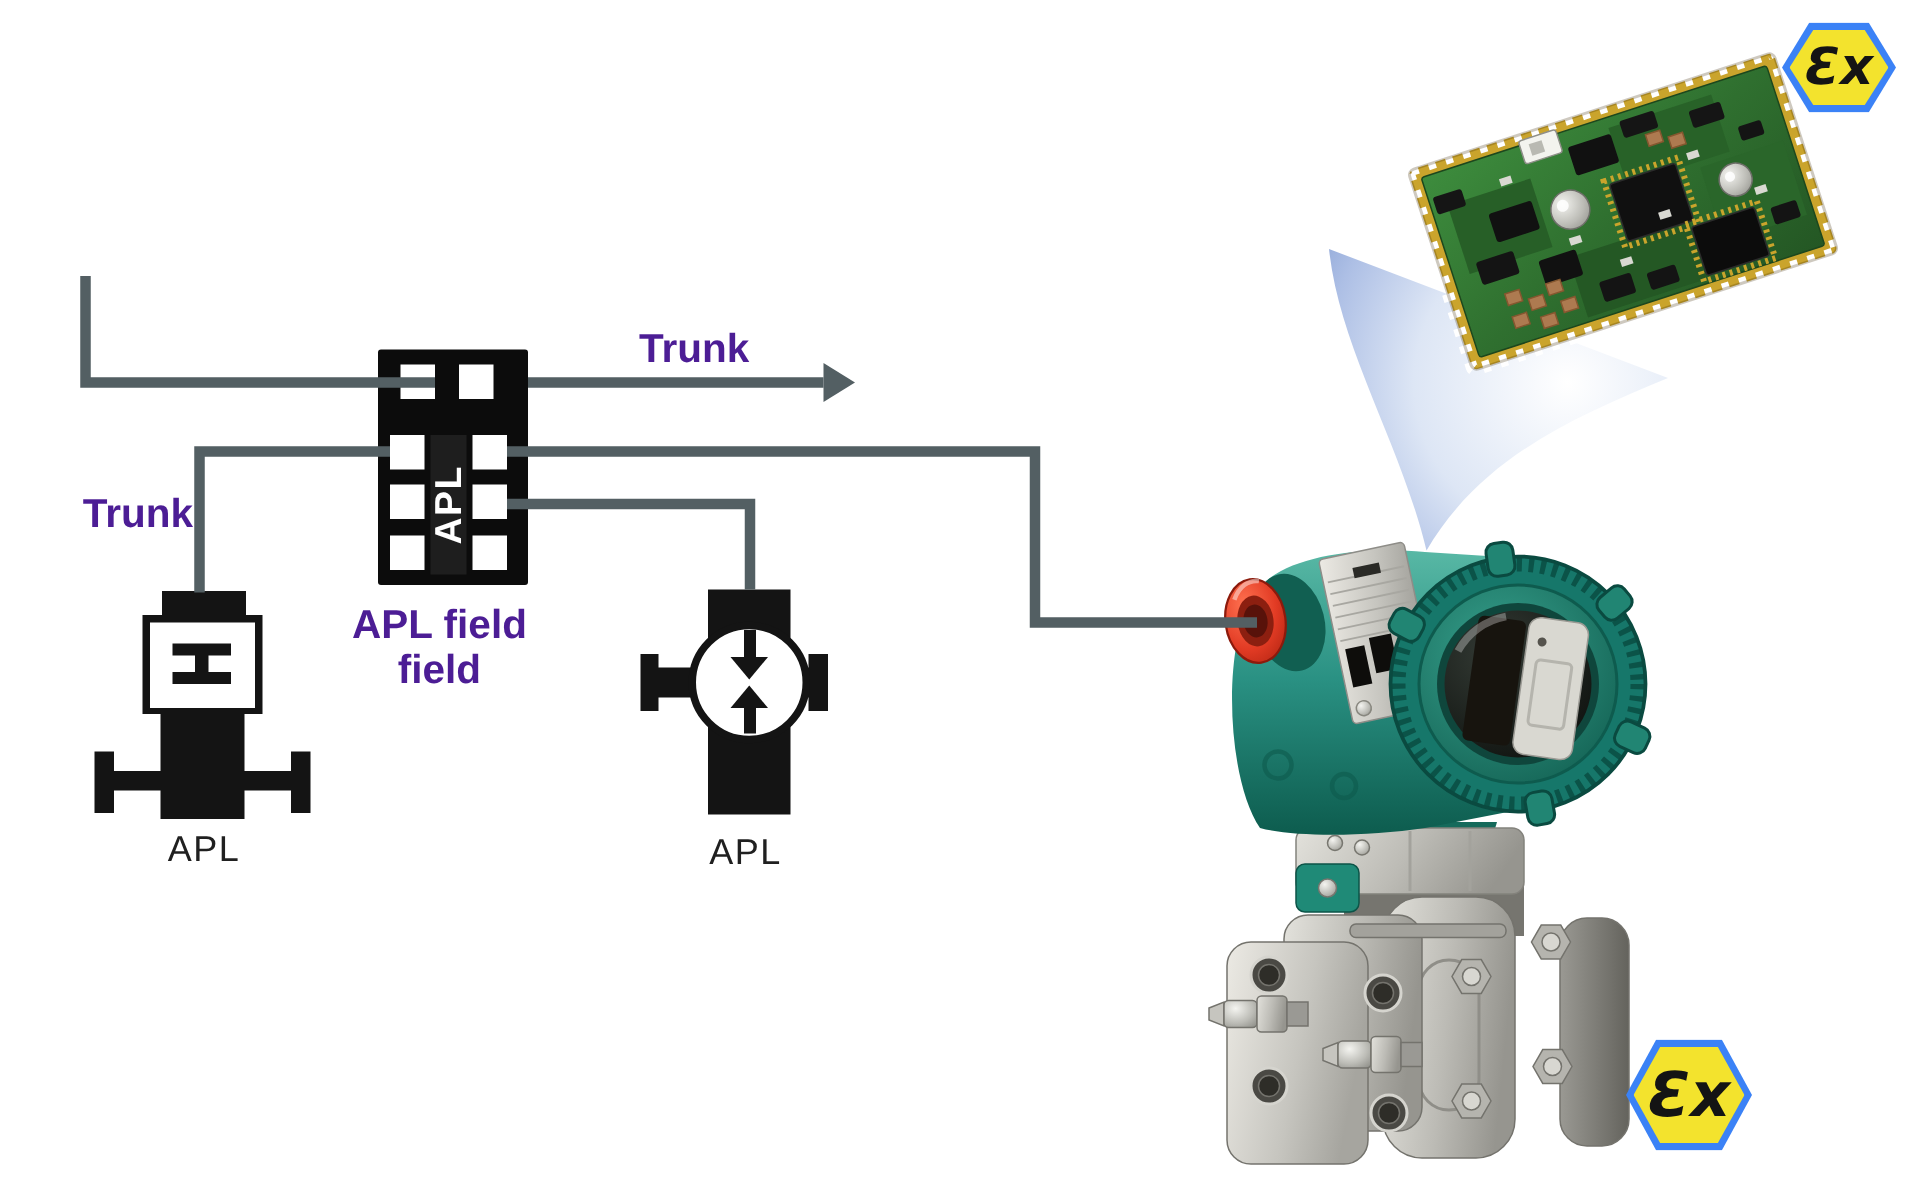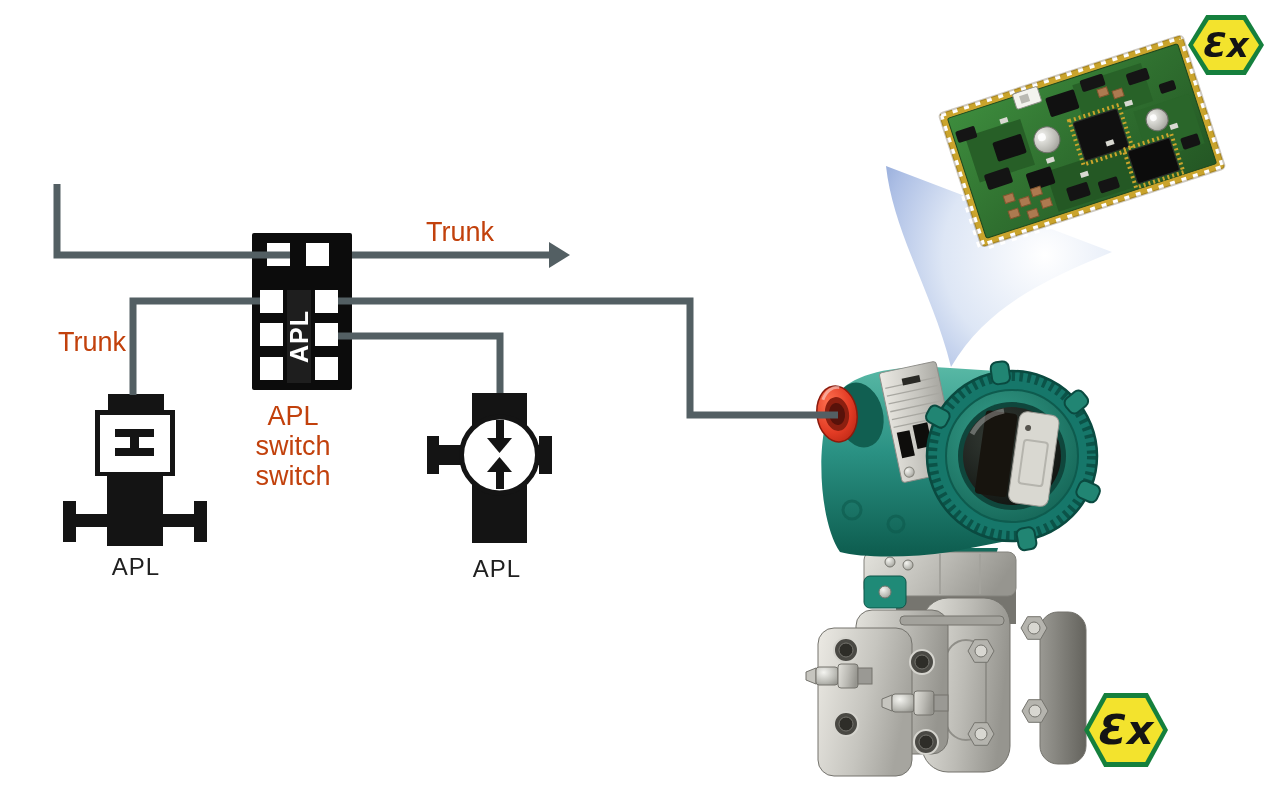--- a/index.html
+++ b/index.html
@@ -1,30 +1,30 @@
 <!DOCTYPE html>
 <html><head>
 <meta charset="utf-8">
 <style>
   html,body{margin:0;padding:0;background:#fff;}
   .stage{position:relative;width:1280px;height:785px;background:#ffffff;overflow:hidden;
          font-family:"Liberation Sans",sans-serif;color:#1a1a1a;}
   .stage svg{position:absolute;left:0;top:0;}
-  .lbl{position:absolute;font-weight:normal;color:#c2410c;}
+  .lbl{position:absolute;font-weight:bold;color:#4c1d95;}
   .lbl-trunk{left:426px;top:217px;width:110px;font-size:27px;}
   .lbl-spur{left:50px;top:327px;width:84px;font-size:27px;text-align:center;}
   .lbl-caption{left:231px;top:401px;width:124px;font-size:27px;line-height:30px;text-align:center;}
   .lbl-apl{position:absolute;font-size:24px;font-weight:400;letter-spacing:1px;text-align:center;color:#202020;}
   .lbl-apl1{left:96px;top:553px;width:80px;}
   .lbl-apl2{left:457px;top:555px;width:80px;}
   .bar-label-box{position:absolute;left:287px;top:290px;width:24px;height:93px;
                  display:flex;align-items:center;justify-content:center;}
   .bar-label-box span{transform:rotate(-90deg);color:#ffffff;font-size:25px;font-weight:bold;letter-spacing:1px;}
   .ex-badge{position:absolute;clip-path:polygon(0% 50%,24% 0%,76% 0%,100% 50%,76% 100%,24% 100%);
-            background:#15803d;display:flex;align-items:center;justify-content:center;}
+            background:#3b82f6;display:flex;align-items:center;justify-content:center;}
   .ex-badge .ex-fill{position:absolute;left:5px;top:5px;right:5px;bottom:5px;
             clip-path:polygon(0% 50%,24% 0%,76% 0%,100% 50%,76% 100%,24% 100%);background:#f3e32d;}
   .ex-badge span{position:relative;font-family:"DejaVu Sans",sans-serif;font-weight:bold;font-style:italic;
             color:#141414;line-height:1;}
   .ex-top{left:1188px;top:15px;width:76px;height:60px;}
   .ex-top span{font-size:34px;}
   .ex-bottom{left:1084px;top:693px;width:84px;height:74px;}
   .ex-bottom span{font-size:41px;}
 </style>
 </head>
@@ -325,21 +325,21 @@
     <path d="M 352,255 L 549,255"></path>
     <path d="M 260,301 L 133,301 L 133,395"></path>
     <path d="M 338,301 L 690,301 L 690,415 L 838,415"></path>
     <path d="M 338,336 L 500,336 L 500,393"></path>
   </g>
   <polygon points="549,242 549,268 570,255" fill="#535f63"></polygon>
 </svg>
 
 <div class="lbl lbl-trunk">Trunk</div>
 <div class="lbl lbl-spur">Trunk</div>
-<div class="lbl lbl-caption">APL switch switch</div>
+<div class="lbl lbl-caption">APL field field</div>
 <div class="bar-label-box">
   <span>APL</span>
 </div>
 <div class="lbl-apl lbl-apl1">APL</div>
 <div class="lbl-apl lbl-apl2">APL</div>
 
 <div class="ex-badge ex-top">
   <div class="ex-fill"></div>
   <span>Ɛx</span>
 </div>

